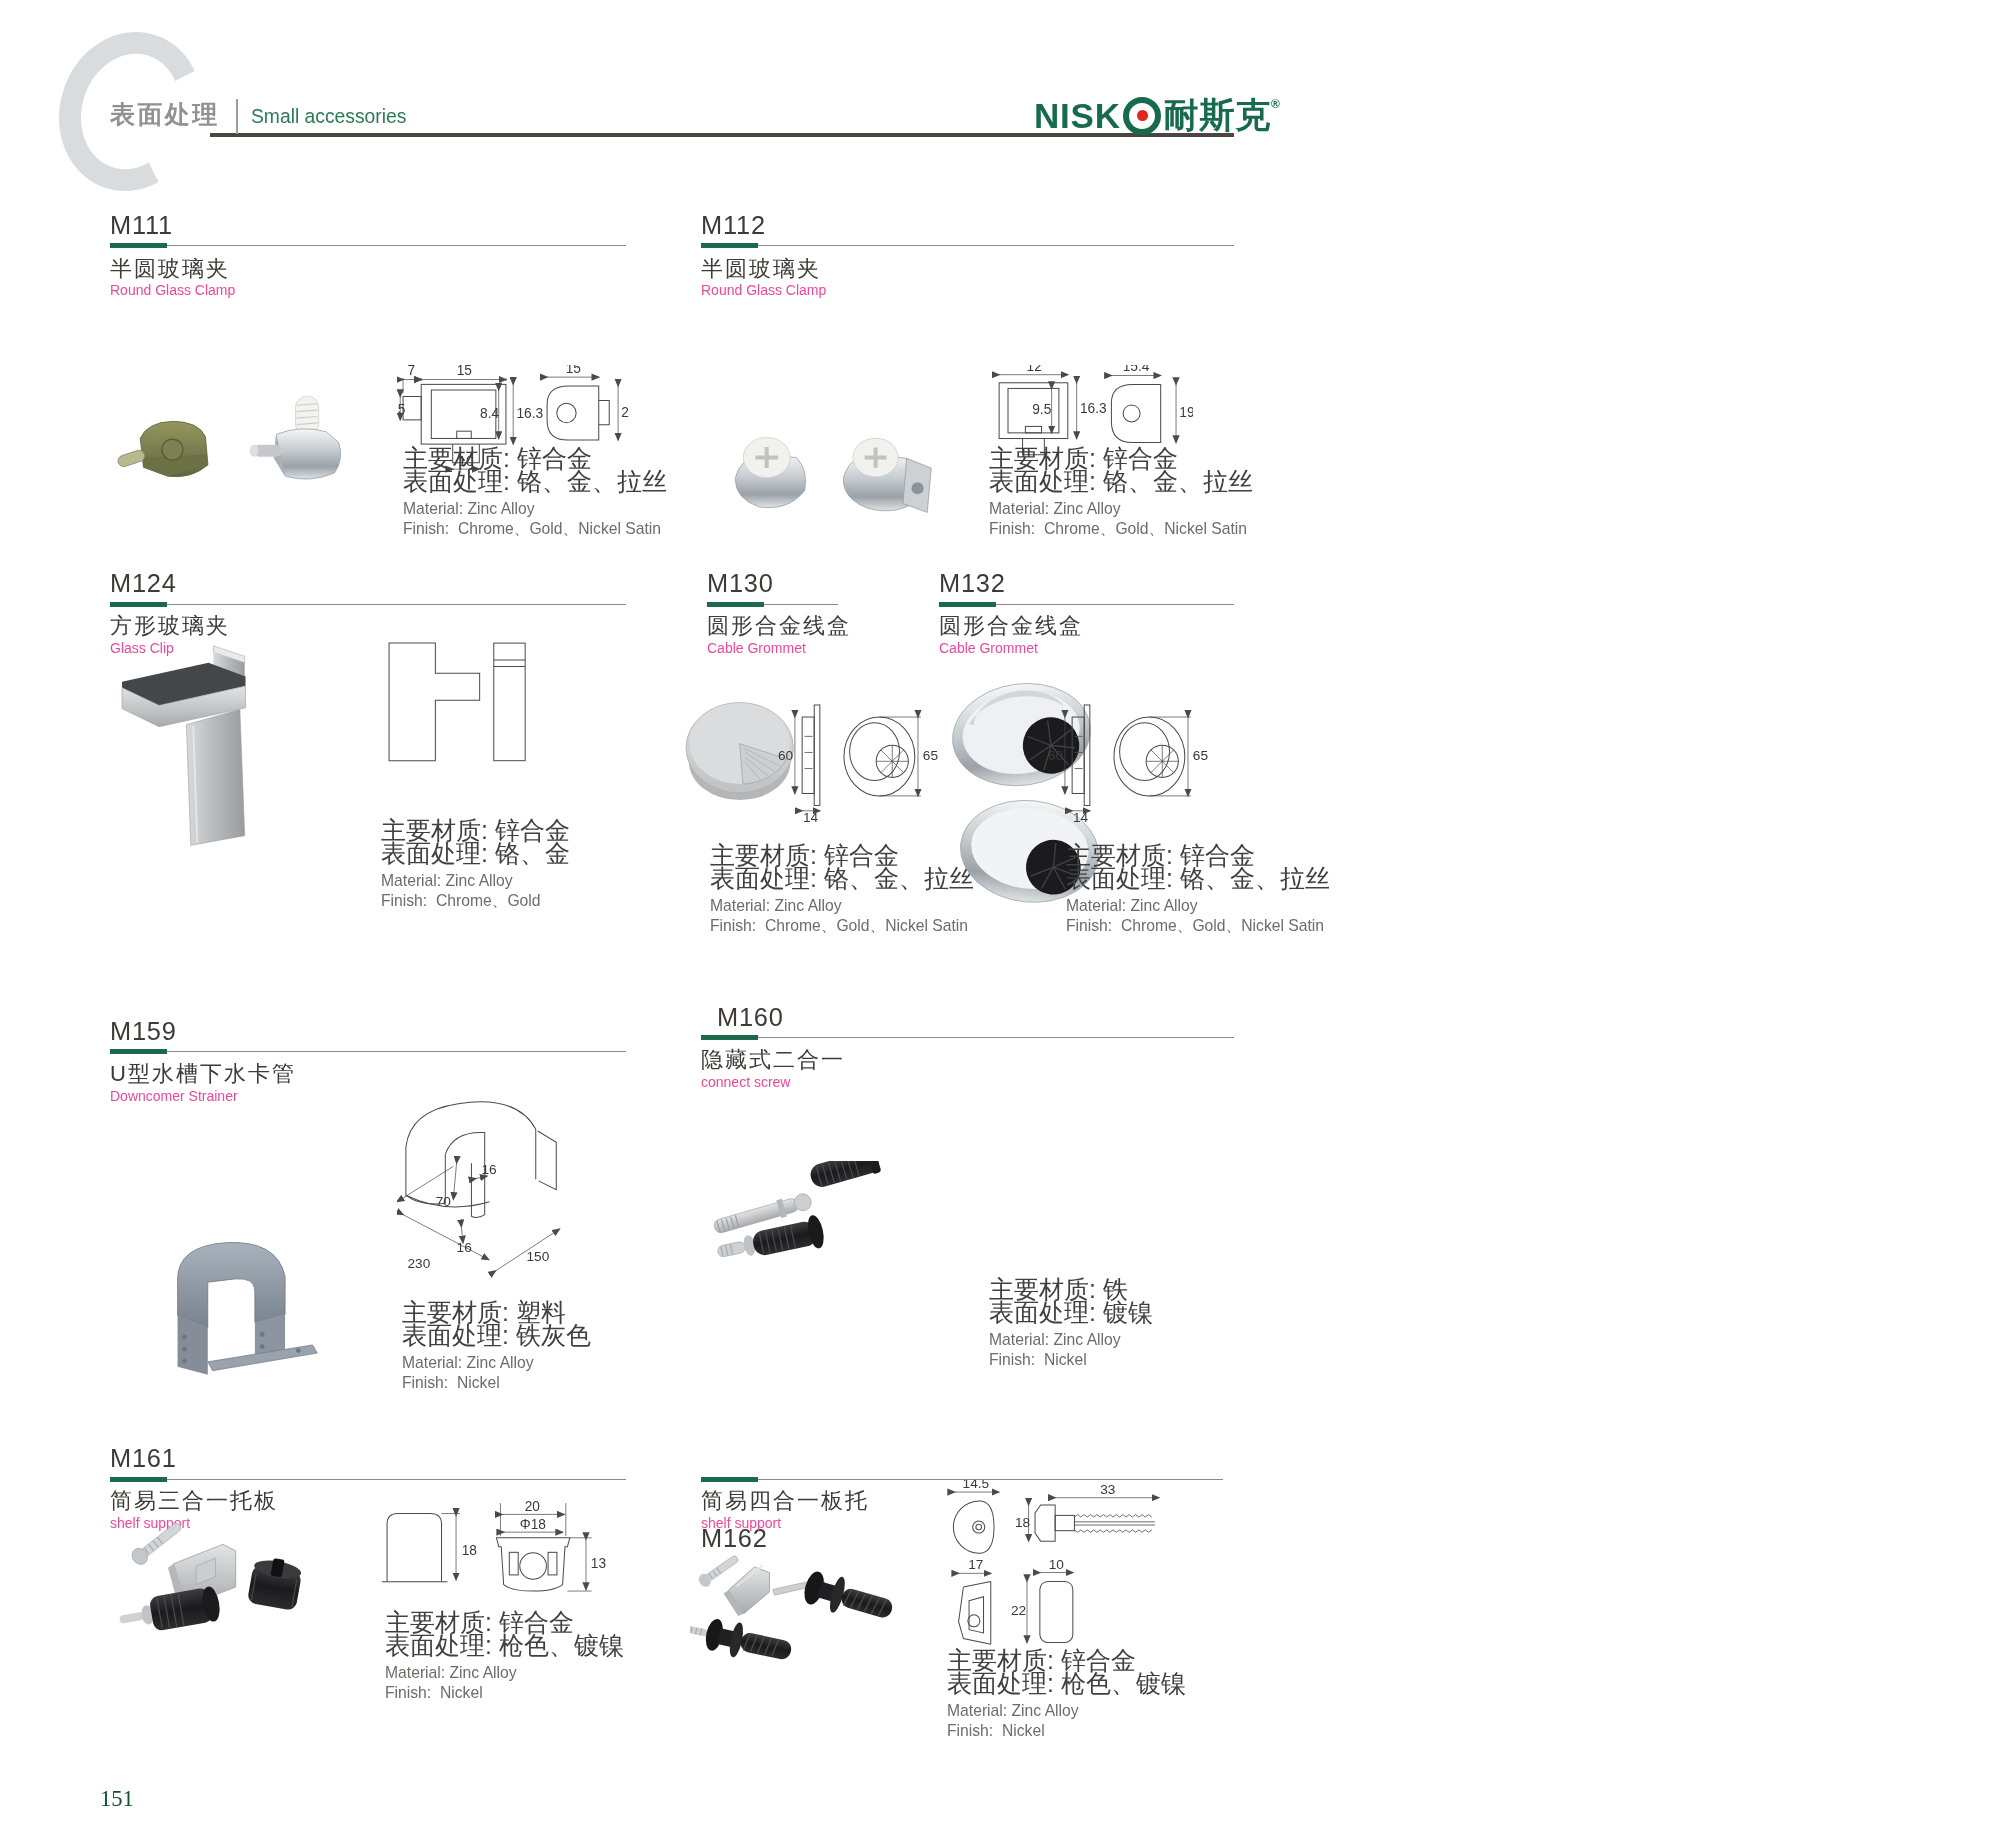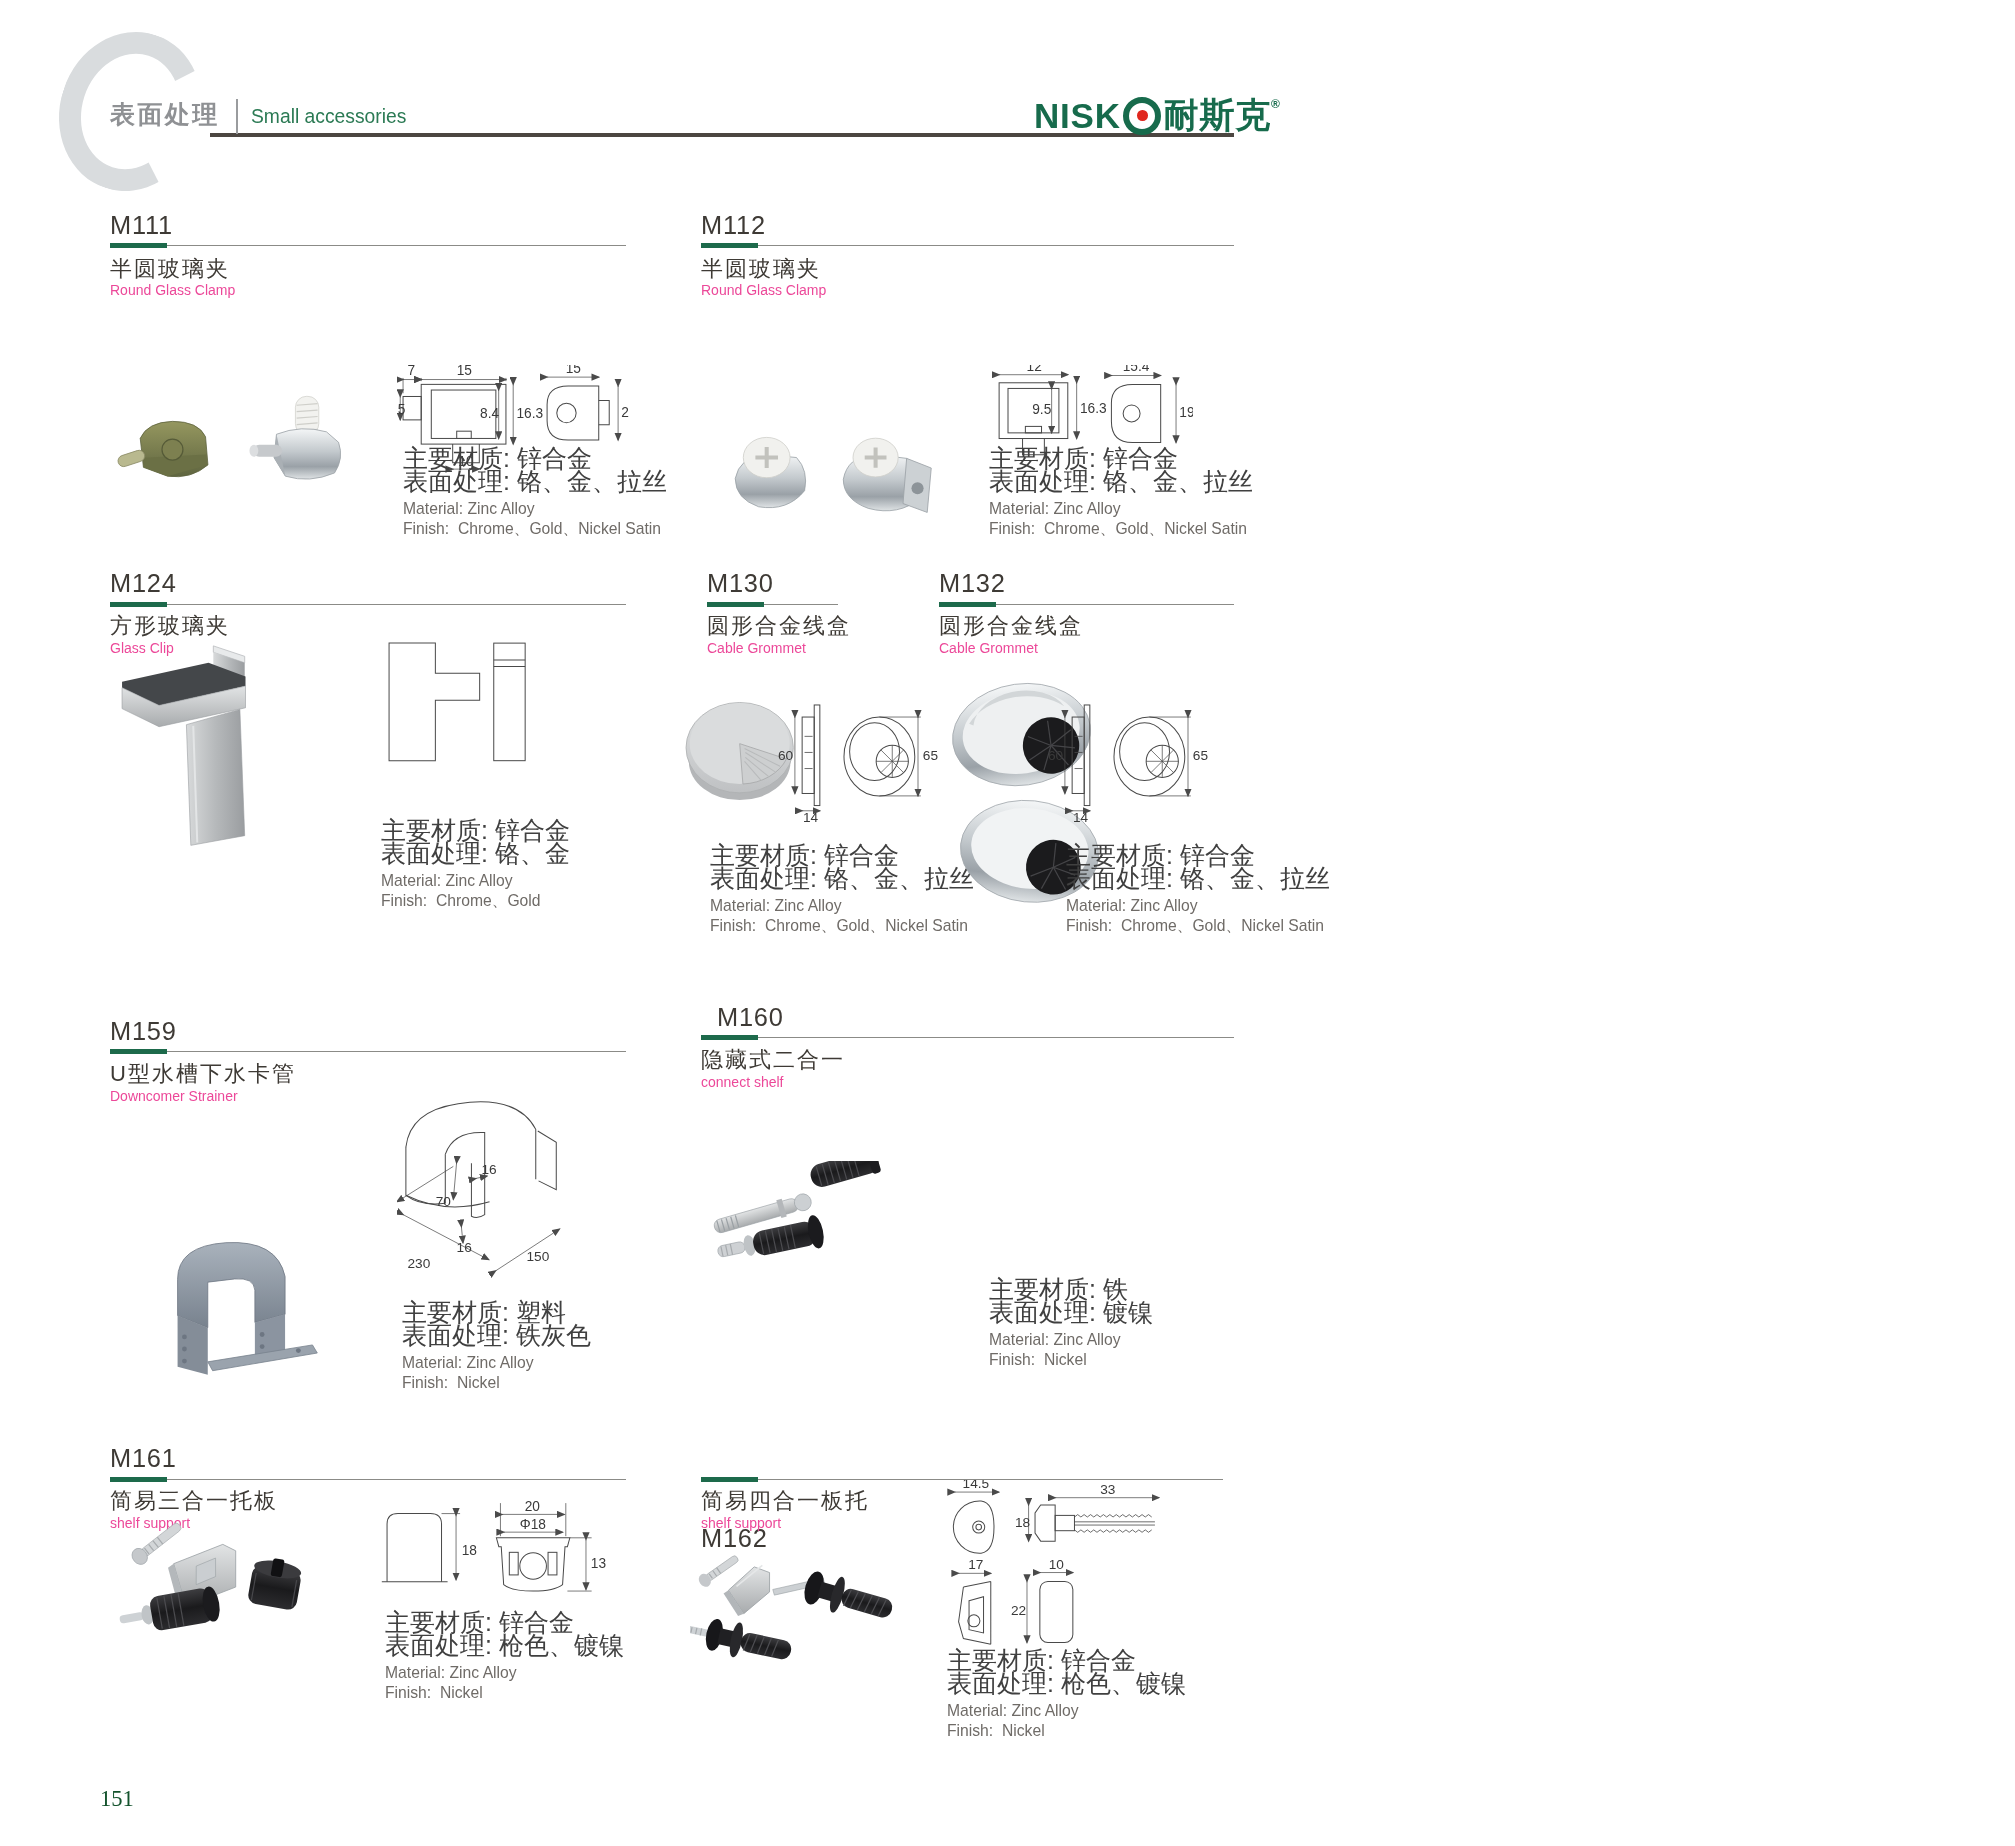--- a/index.html
+++ b/index.html
@@ -401,21 +401,21 @@
   <div class="men">Material: Zinc Alloy</div>
   <div class="men">Finish:  Nickel</div>
 </div>
 
 <div class="abs pid" style="left:717px;top:1003px">M160</div>
 <div class="abs prule" style="left:701px;top:1035px;width:533px">
     <i class="bar"></i>
     <i class="ln"></i>
   </div>
 <div class="abs pcn" style="left:701px;top:1045px">隐藏式二合一</div>
-<div class="abs pen" style="left:701px;top:1074px">connect shelf</div>
+<div class="abs pen" style="left:701px;top:1074px">connect screw</div>
 <svg class="abs" style="left:705px;top:1161px" width="202" height="161" viewBox="0 0 500 400">
   <g transform="rotate(-16 130 140)">
     <rect x="20" y="118" width="215" height="34" rx="16" fill="url(#gSteelH)" stroke="#9aa0a4" stroke-width="1.5"></rect>
     <g stroke="#9aa0a4" stroke-width="3">
         <line x1="30" y1="120" x2="30" y2="150"></line>
         <line x1="42" y1="120" x2="42" y2="150"></line>
         <line x1="54" y1="120" x2="54" y2="150"></line>
         <line x1="66" y1="120" x2="66" y2="150"></line>
         <line x1="78" y1="120" x2="78" y2="150"></line>
       </g>

